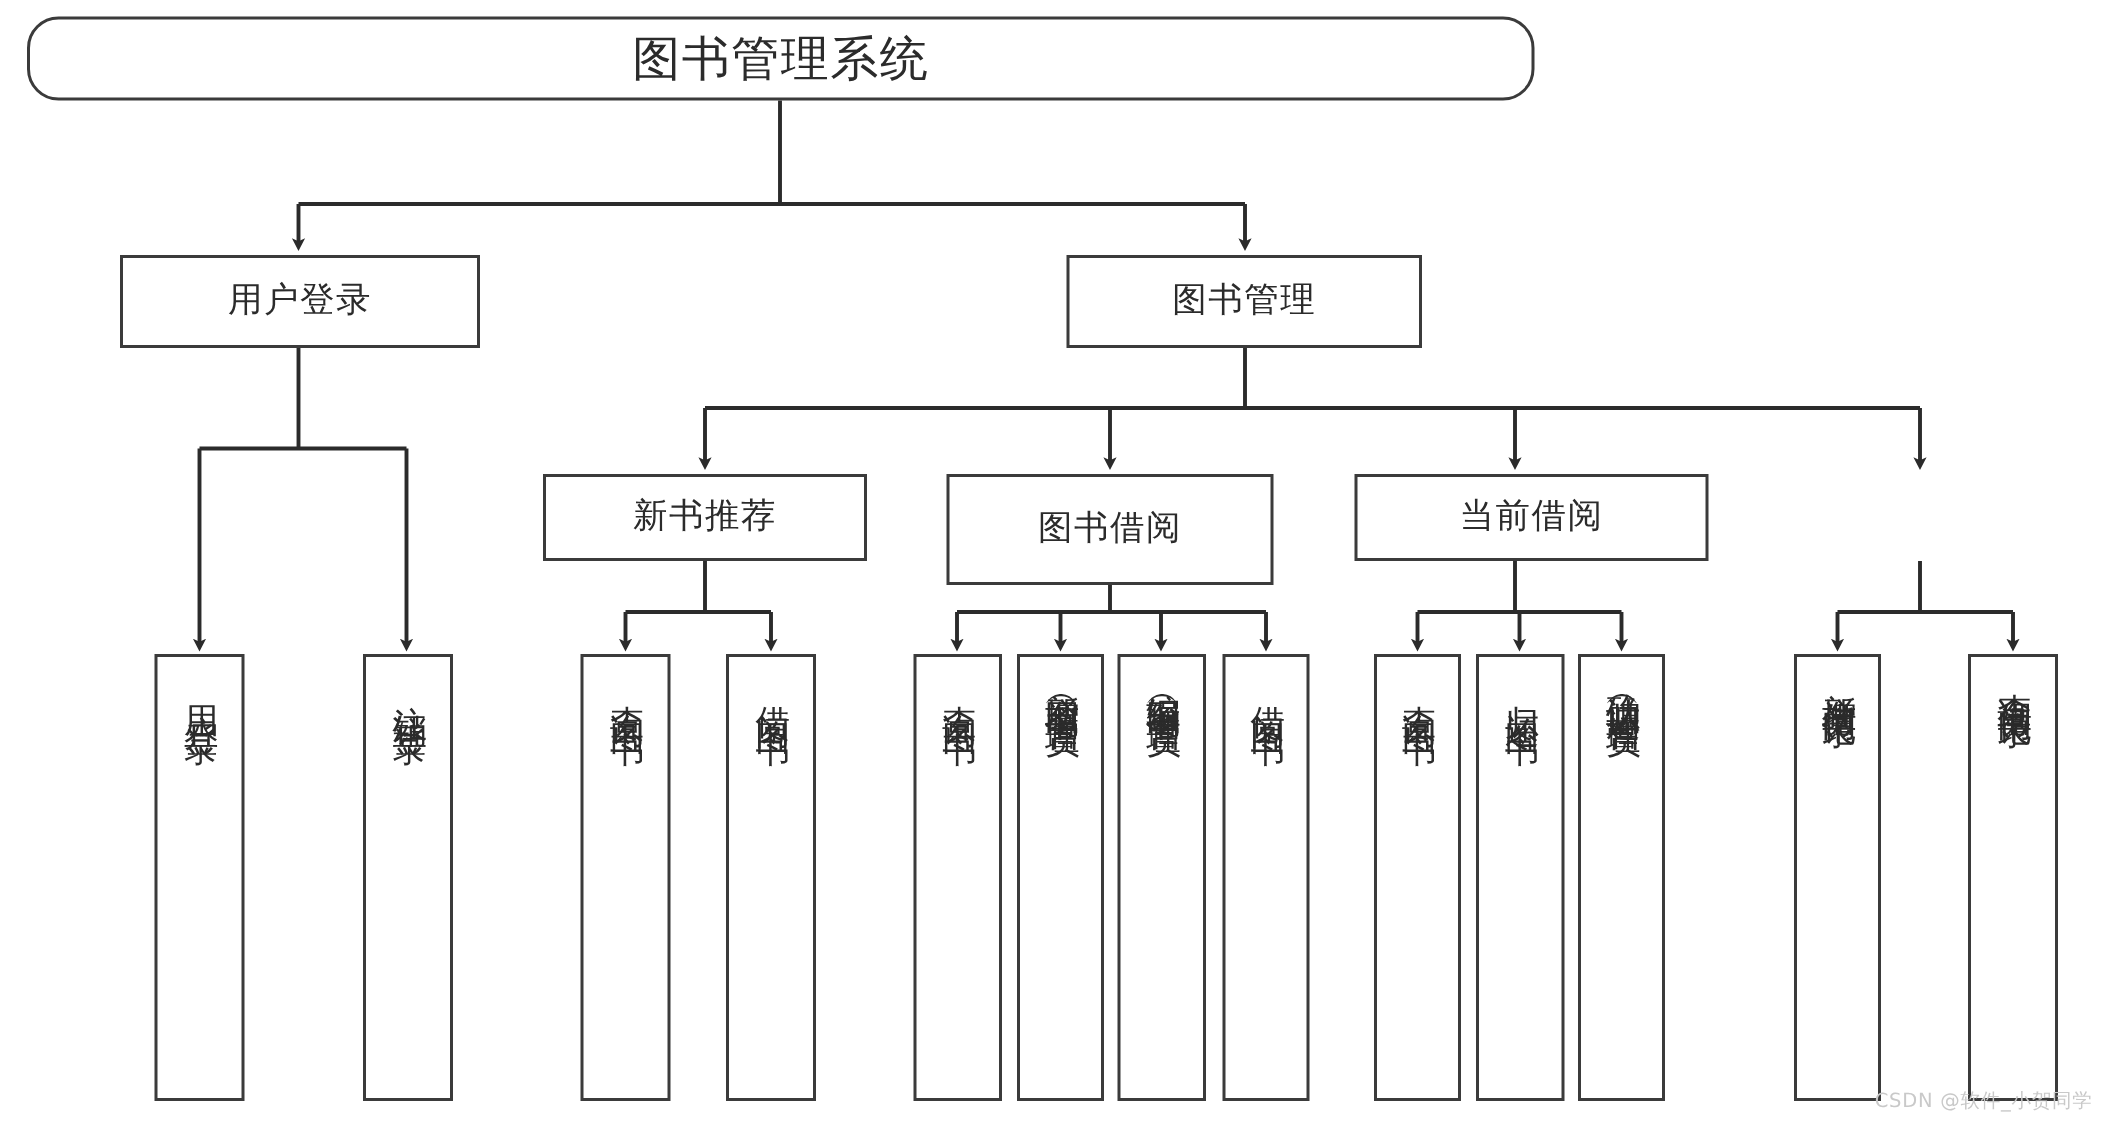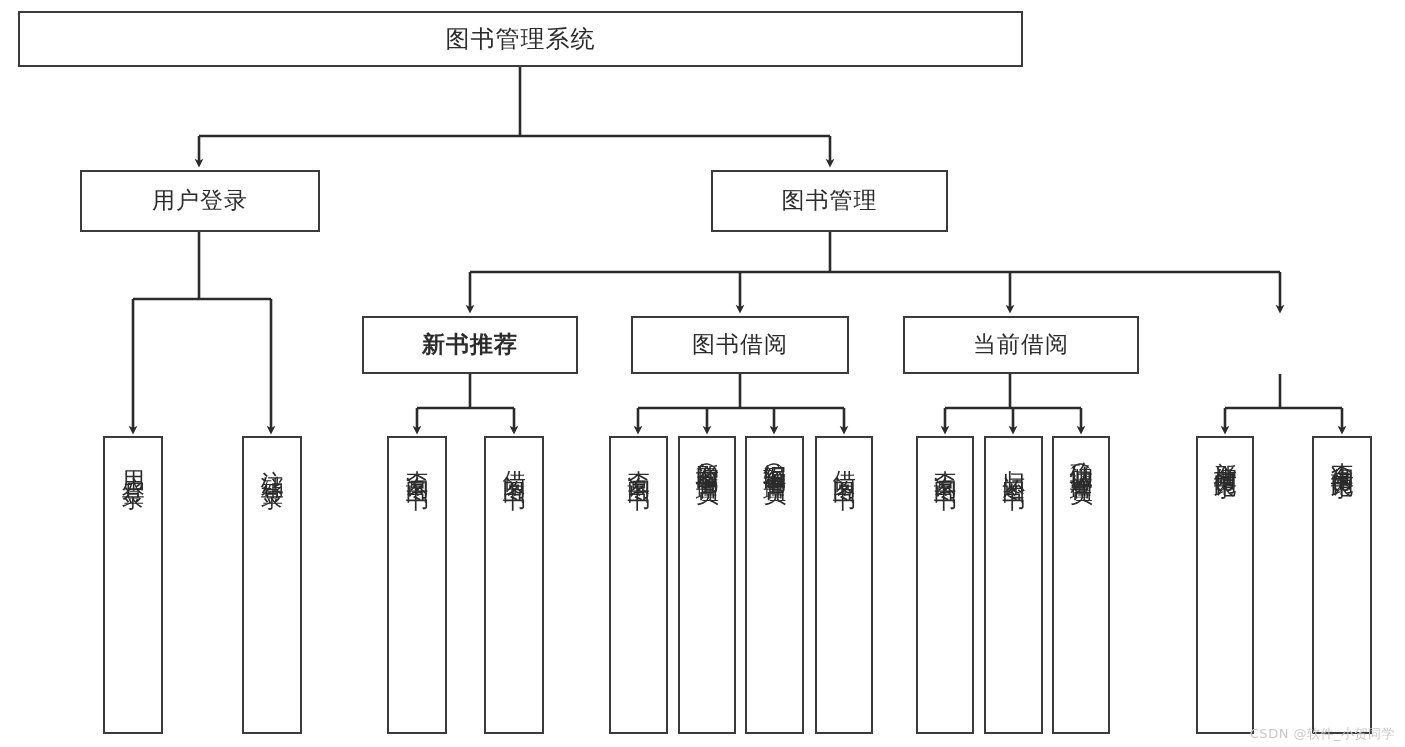--- a/index.html
+++ b/index.html
@@ -26,21 +26,22 @@
     align-items: center;
     justify-content: center;
     color: #2b2b2b;
   }
   .node.horiz {
     font-size: 23px;
     letter-spacing: 1px;
     line-height: 1.2;
   }
   .node.root {
-    font-size: 24px;
+    font-size: 32px;
+    border-radius: 21px;
   }
   .node.vert {
     writing-mode: vertical-rl;
     text-orientation: upright;
     font-size: 23px;
     letter-spacing: 6px;
     line-height: 1.1;
     padding-top: 14px;
     justify-content: flex-start;
     align-items: center;
@@ -128,24 +129,24 @@
     <span>图书管理系统</span>
   </div>
 
   <div class="node horiz" style="left:80px; top:170px; width:240px; height:62px;">
     <span>用户登录</span>
   </div>
   <div class="node horiz" style="left:711px; top:170px; width:237px; height:62px;">
     <span>图书管理</span>
   </div>
 
-  <div class="node horiz" style="left:362px; top:316px; width:216px; height:58px;font-weight:bold;">
+  <div class="node horiz" style="left:362px; top:316px; width:216px; height:58px;">
     <span>新书推荐</span>
   </div>
-  <div class="node horiz" style="left:631px; top:316px; width:218px; height:58px;">
+  <div class="node horiz" style="left:631px; top:316px; width:218px; height:74px;">
     <span>图书借阅</span>
   </div>
   <div class="node horiz" style="left:903px; top:316px; width:236px; height:58px;">
     <span>当前借阅</span>
   </div>
 
   <div class="node vert" style="left:103px; top:436px; width:60px; height:298px;">
     <span>用户登录</span>
   </div>
   <div class="node vert" style="left:242px; top:436px; width:60px; height:298px;">

